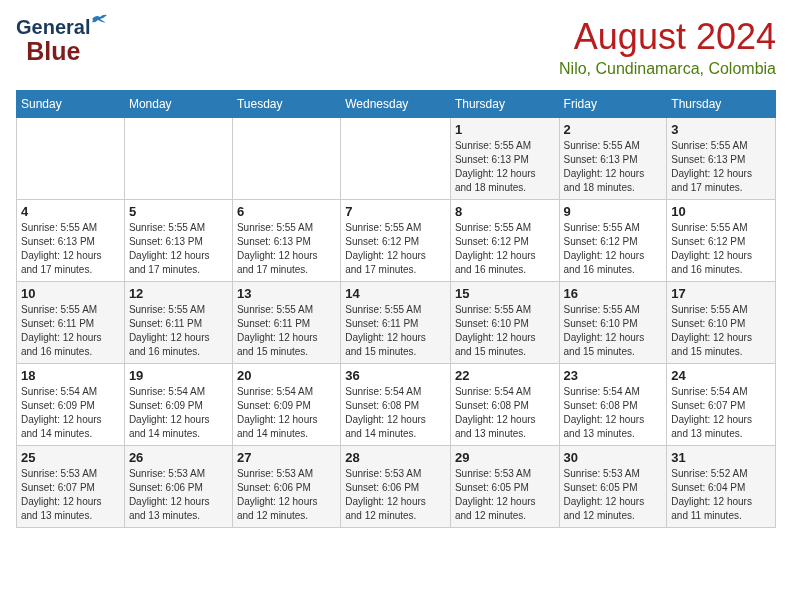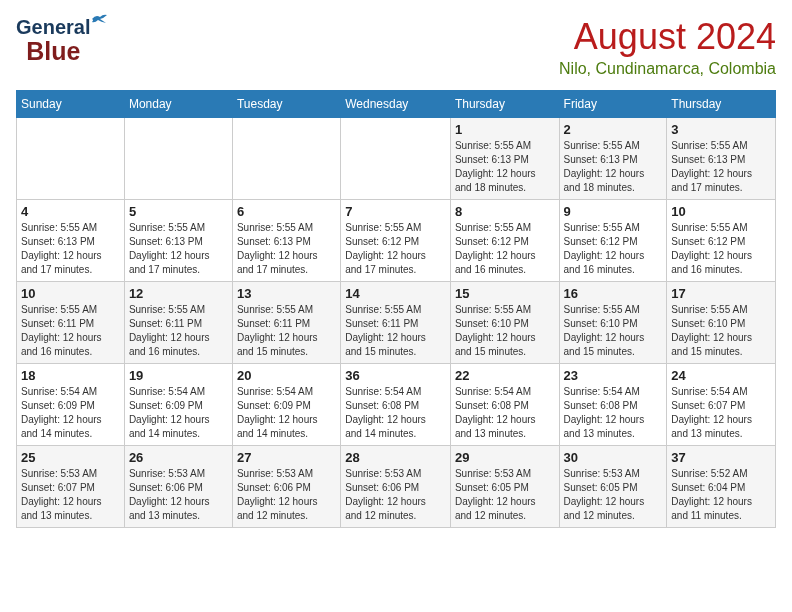--- a/index.html
+++ b/index.html
@@ -328,21 +328,21 @@
 and 12 minutes.</div>
         </td>
         <td>
           <span class="day-num">30</span>
           <div class="day-info" style="white-space: pre-line;">Sunrise: 5:53 AM
 Sunset: 6:05 PM
 Daylight: 12 hours
 and 12 minutes.</div>
         </td>
         <td>
-          <span class="day-num">37</span>
+          <span class="day-num">31</span>
           <div class="day-info" style="white-space: pre-line;">Sunrise: 5:52 AM
 Sunset: 6:04 PM
 Daylight: 12 hours
 and 11 minutes.</div>
         </td>
       </tr>
     </tbody>
 </table>
 
 </body></html>

